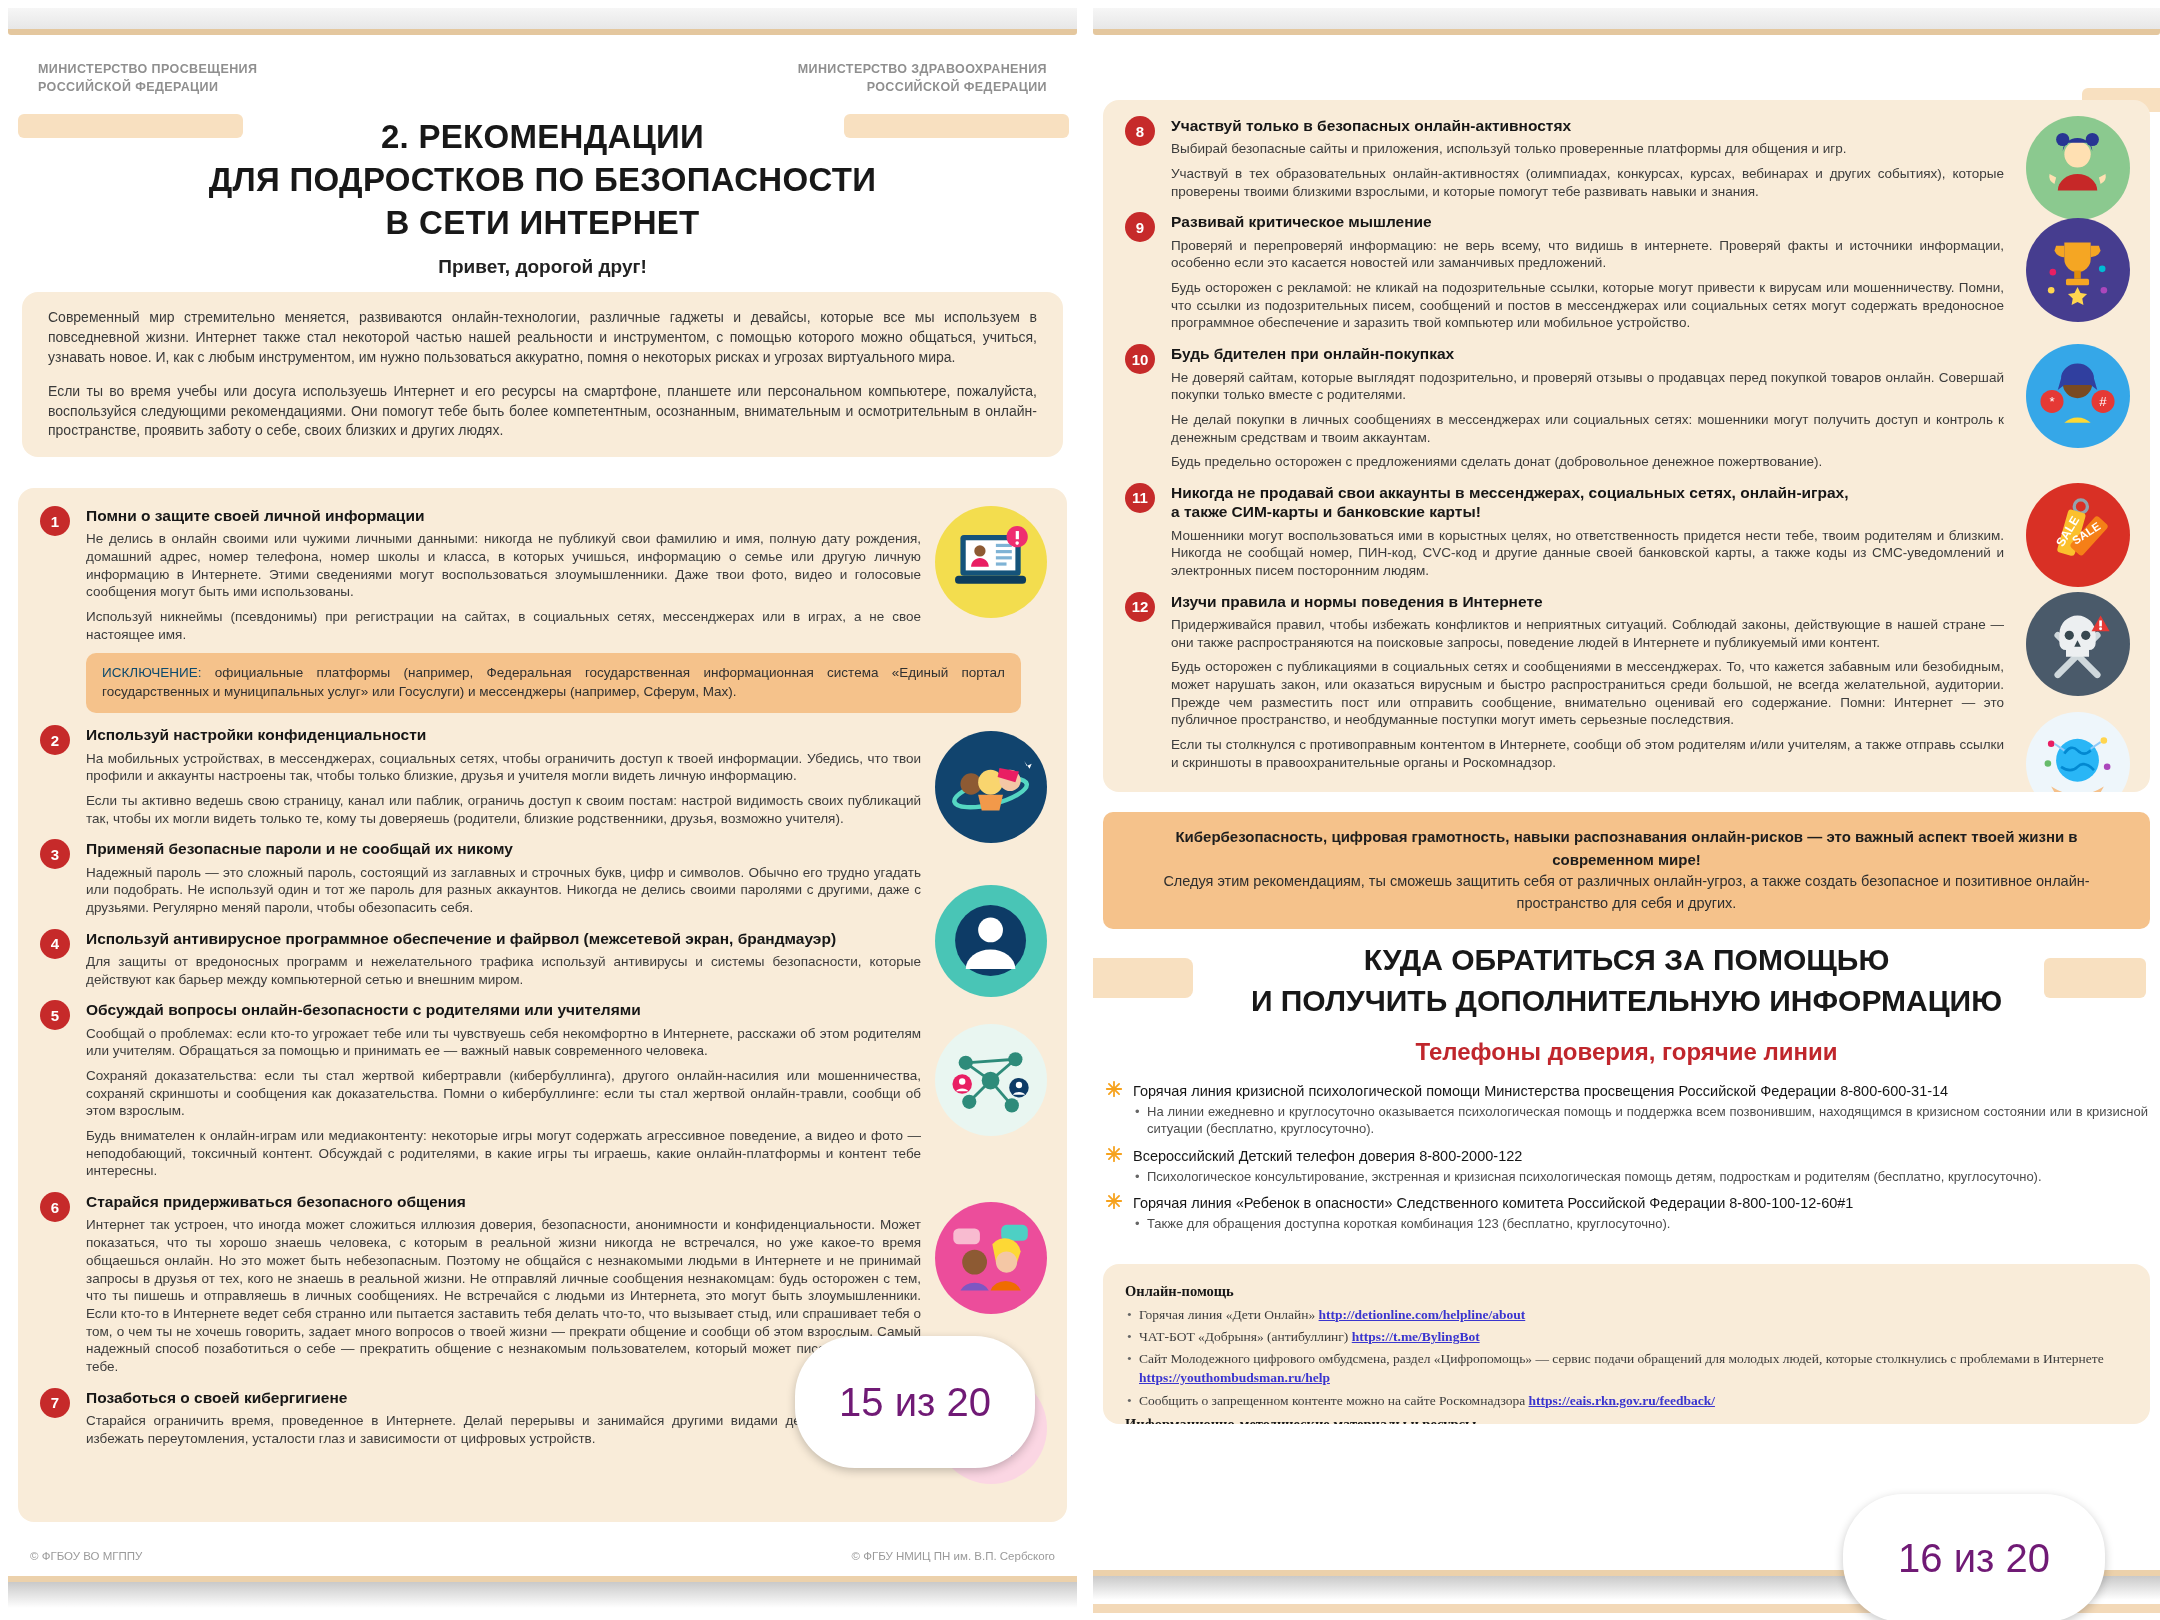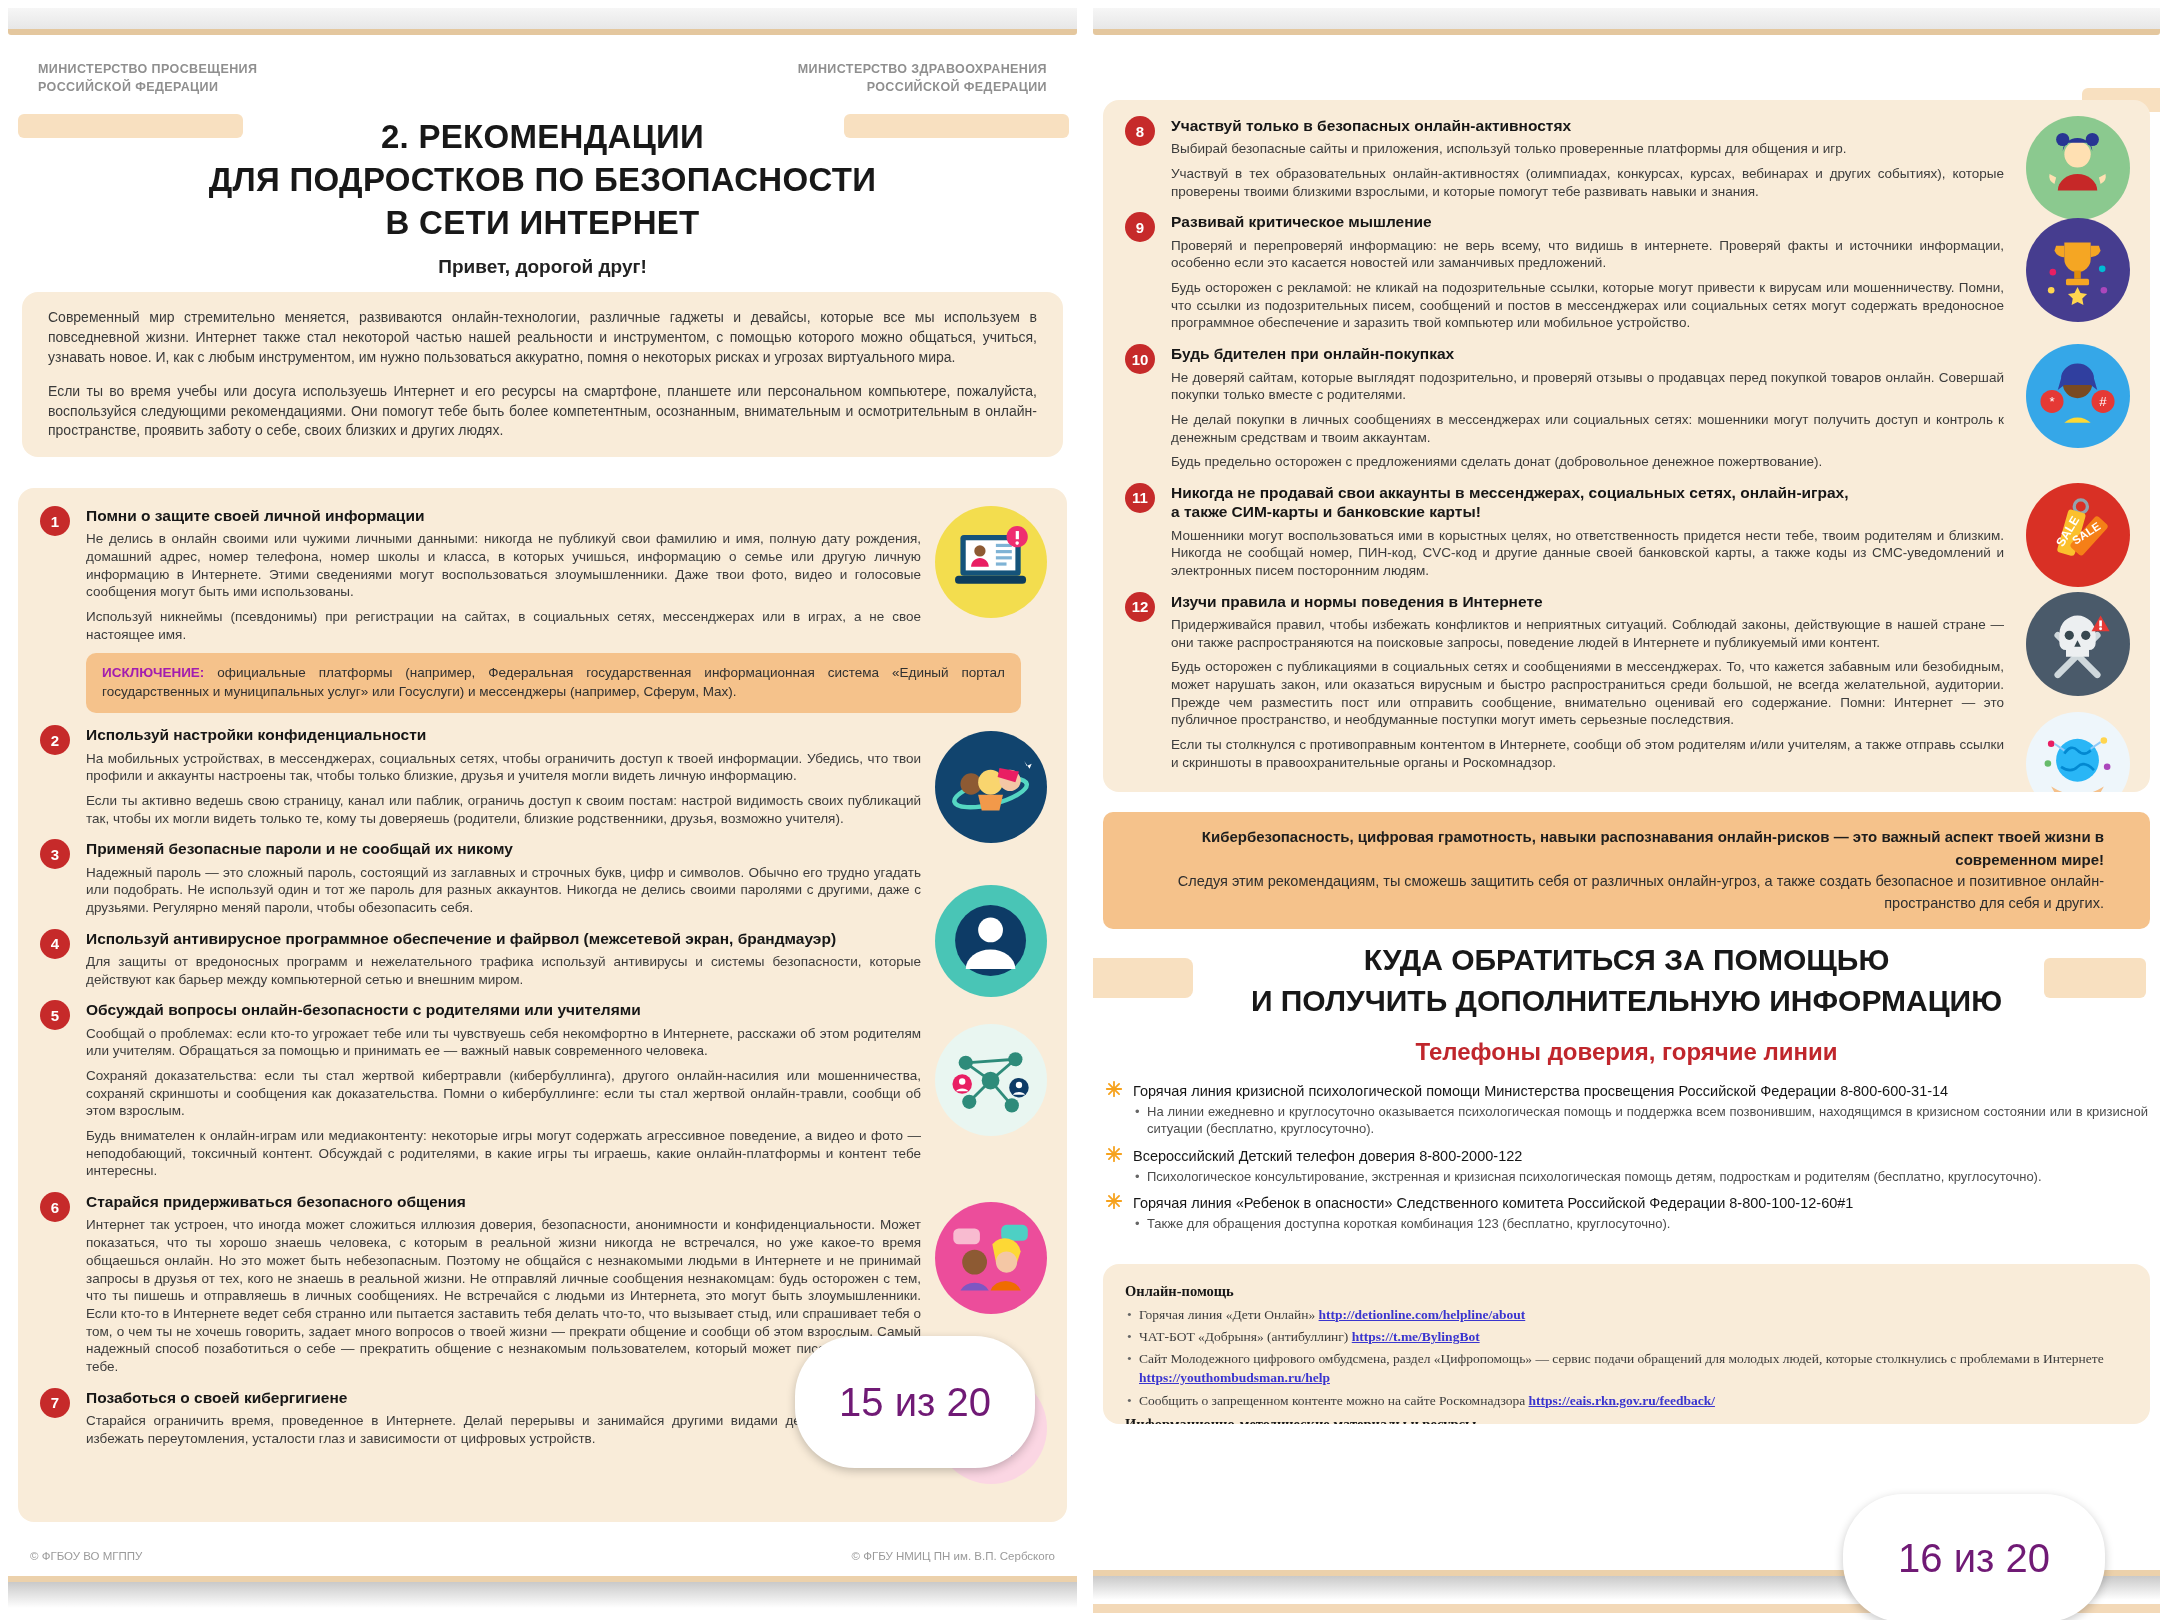--- a/index.html
+++ b/index.html
@@ -23,25 +23,25 @@
   .item{position:relative;padding:0 126px 0 46px;margin-bottom:12px;}
   .num{position:absolute;left:0;top:0;width:30px;height:30px;border-radius:50%;background:#c62a2a;color:#fff;
        font-weight:bold;font-size:15px;display:flex;align-items:center;justify-content:center;}
   .ititle{font-weight:bold;font-size:15.5px;color:#161616;margin-bottom:5px;line-height:1.25;white-space:pre-line;}
   .ip{margin:0 0 7px;font-size:13.5px;line-height:1.31;text-align:justify;color:#3c3c3c;}
   .icircle{position:absolute;right:0;width:112px;height:112px;border-radius:50%;display:flex;align-items:center;justify-content:center;overflow:hidden;}
   .icircle svg{width:76%;height:76%;}
   .page-right .icircle{width:104px;height:104px;}
   .exc{background:#f5c28b;border-radius:10px;padding:11px 16px;font-size:13.5px;line-height:1.4;color:#303030;
        margin:10px -100px 2px 0;text-align:justify;}
-  .exc-label{color:#a21caf;font-weight:bold;}
+  .exc-label{color:#0c4a6e;font-weight:normal;}
   .footer{position:absolute;font-size:11.5px;color:#9a9a9a;}
   
   .highlight-box{position:absolute;left:10px;right:10px;background:#f5c28b;border-radius:10px;padding:14px 46px;
-                 text-align:right;box-sizing:border-box;}
+                 text-align:center;box-sizing:border-box;}
   .hl1{font-weight:bold;font-size:15px;line-height:1.5;color:#1d1d1d;}
   .hl2{font-size:14.5px;line-height:1.5;color:#2e2e2e;}
   .help-title{position:absolute;left:0;right:0;text-align:center;font-weight:bold;font-size:30px;line-height:1.35;color:#181818;white-space:pre-line;}
   .hot-title{position:absolute;left:0;right:0;text-align:center;font-weight:bold;font-size:24px;color:#c0262c;}
   .hotlines{position:absolute;left:12px;right:12px;}
   .hotline{position:relative;padding-left:28px;margin-bottom:9px;}
   .star-icon{position:absolute;left:0;top:-2px;width:18px;height:18px;}
   .htitle{font-weight:normal;font-size:14.5px;color:#161616;line-height:1.3;}
   .hdetail{font-size:13px;color:#4c4c4c;line-height:1.35;padding-left:14px;position:relative;margin-top:2px;text-align:justify;}
   .hdetail:before{content:"•";position:absolute;left:2px;color:#666;}

